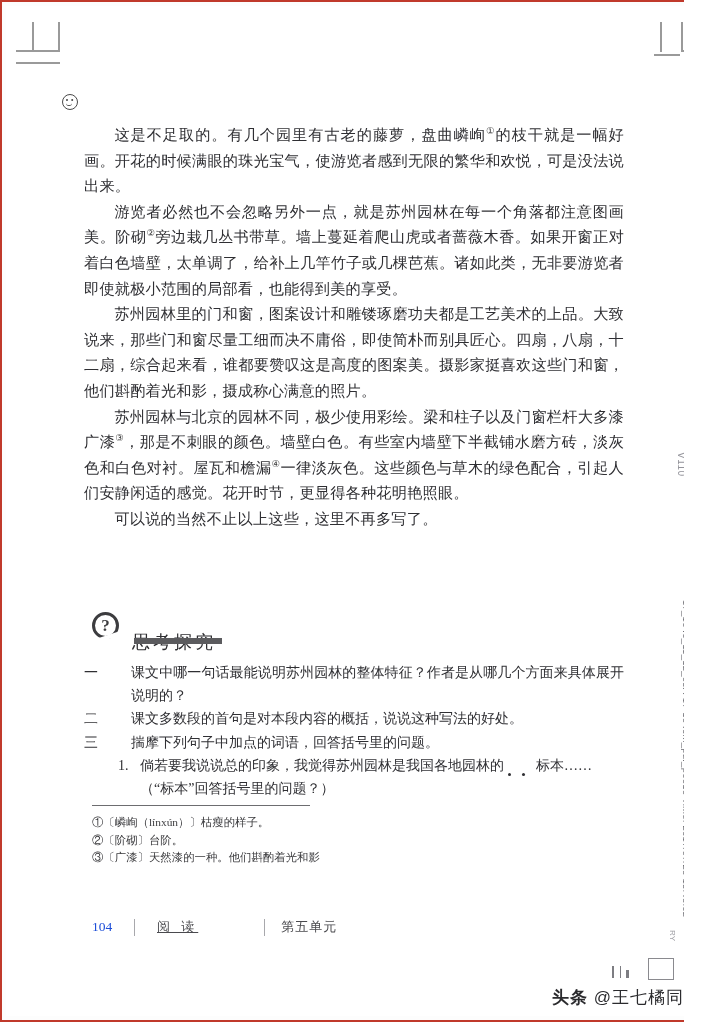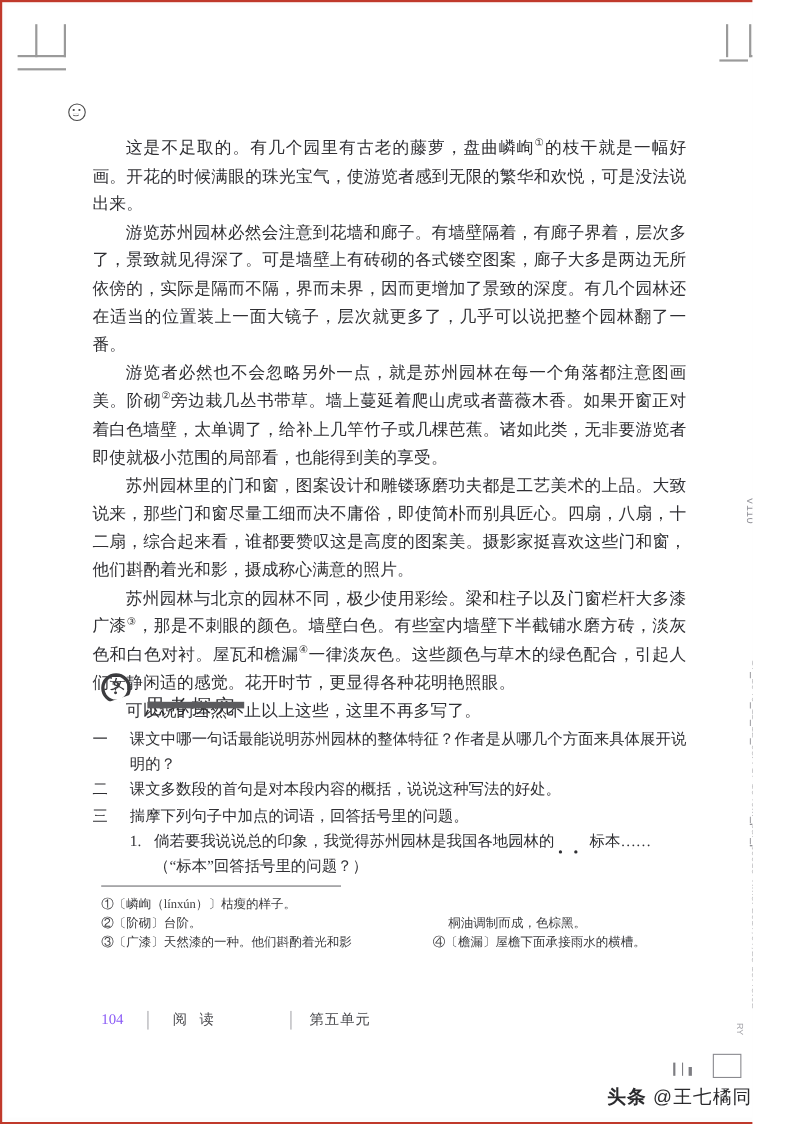--- a/index.html
+++ b/index.html
@@ -187,20 +187,21 @@
   .ex-num {
     width: 34px;
     flex: none;
     color: #2f2f33;
     letter-spacing: 1px;
   }
   .ex-body {
     flex: 1;
     text-align: justify;
     text-justify: inter-ideograph;
+    margin-left: 13px;
   }
   .sub-row {
     display: flex;
     align-items: flex-start;
     margin-left: 34px;
   }
   .sub-num {
     width: 22px;
     flex: none;
   }
@@ -238,21 +239,20 @@
     left: 92px;
     top: 814px;
     width: 530px;
     font-size: 11.4px;
     line-height: 17.6px;
     color: #3a3a3d;
   }
   .fn-cols {
     display: flex;
     gap: 42px;
-    align-items: flex-end;
   }
   .fn-col-left { width: 268px; }
   .fn-col-right { width: 236px; }
   .fn-line { white-space: nowrap; }
   .fn-ind { padding-left: 14px; }
 
   
   .footer {
     position: absolute;
     left: 92px;
@@ -261,31 +261,32 @@
     height: 22px;
     display: flex;
     align-items: center;
     font-size: 13px;
     color: #5c5c60;
   }
   .footer .pageno {
     width: 42px;
     font-family: "Liberation Serif", serif;
     font-size: 13.5px;
-    color: #8b5cf6;
+    color: #1d4ed8;
   }
   .footer .vr {
     width: 1px;
     height: 17px;
     background: #a8a8ac;
     margin-right: 22px;
   }
   .footer .sect {
     letter-spacing: 4px;
     color: #4a4a4e;
+    text-decoration: underline;
   }
   .footer .vr2 {
     width: 1px;
     height: 17px;
     background: #a8a8ac;
     margin: 0 16px 0 66px;
   }
   .footer .unit {
     letter-spacing: 1px;
     color: #4a4a4e;
@@ -379,21 +380,20 @@
     <div style="background:#c2c2c4"></div>
     <div style="background:#a6a6aa"></div>
     <div style="background:#8a8a8f"></div>
     <div style="background:#6f6f74"></div>
   </div>
 
   <div class="smiley"></div>
 
   <div class="content">
     <p class="para indent">这是不足取的。有几个园里有古老的藤萝，盘曲嶙峋<sup class="fn">①</sup>的枝干就是一幅好画。开花的时候满眼的珠光宝气，使游览者感到无限的繁华和欢悦，可是没法说出来。</p>
-    <p class="para indent">游览苏州园林必然会注意到花墙和廊子。有墙壁隔着，有廊子界着，层次多了，景致就见得深了。可是墙壁上有砖砌的各式镂空图案，廊子大多是两边无所依傍的，实际是隔而不隔，界而未界，因而更增加了景致的深度。有几个园林还在适当的位置装上一面大镜子，层次就更多了，几乎可以说把整个园林翻了一番。</p>
     <p class="para indent">游览者必然也不会忽略另外一点，就是苏州园林在每一个角落都注意图画美。阶砌<sup class="fn">②</sup>旁边栽几丛书带草。墙上蔓延着爬山虎或者蔷薇木香。如果开窗正对着白色墙壁，太单调了，给补上几竿竹子或几棵芭蕉。诸如此类，无非要游览者即使就极小范围的局部看，也能得到美的享受。</p>
     <p class="para indent">苏州园林里的门和窗，图案设计和雕镂琢磨功夫都是工艺美术的上品。大致说来，那些门和窗尽量工细而决不庸俗，即使简朴而别具匠心。四扇，八扇，十二扇，综合起来看，谁都要赞叹这是高度的图案美。摄影家挺喜欢这些门和窗，他们斟酌着光和影，摄成称心满意的照片。</p>
     <p class="para indent">苏州园林与北京的园林不同，极少使用彩绘。梁和柱子以及门窗栏杆大多漆广漆<sup class="fn">③</sup>，那是不刺眼的颜色。墙壁白色。有些室内墙壁下半截铺水磨方砖，淡灰色和白色对衬。屋瓦和檐漏<sup class="fn">④</sup>一律淡灰色。这些颜色与草木的绿色配合，引起人们安静闲适的感觉。花开时节，更显得各种花明艳照眼。</p>
     <p class="para indent">可以说的当然不止以上这些，这里不再多写了。</p>
   </div>
 
   <div class="section-head">
     <div class="q-badge">?</div>
     <div class="section-title">思考探究</div>
     <div class="section-rule"></div>
@@ -420,24 +420,20 @@
   </div>
 
   <div class="fn-rule"></div>
   <div class="footnotes">
     <div class="fn-cols">
       <div class="fn-col-left">
         <div class="fn-line">①〔嶙峋（línxún）〕枯瘦的样子。</div>
         <div class="fn-line">②〔阶砌〕台阶。</div>
         <div class="fn-line">③〔广漆〕天然漆的一种。他们斟酌着光和影</div>
       </div>
-      <div class="fn-col-right">
-        <div class="fn-line fn-ind">桐油调制而成，色棕黑。</div>
-        <div class="fn-line">④〔檐漏〕屋檐下面承接雨水的横槽。</div>
-      </div>
     </div>
   </div>
 
   <div class="footer">
     <span class="pageno">104</span>
     <span class="vr"></span>
     <span class="sect">阅  读</span>
     <span class="vr2"></span>
     <span class="unit">第五单元</span>
   </div>

